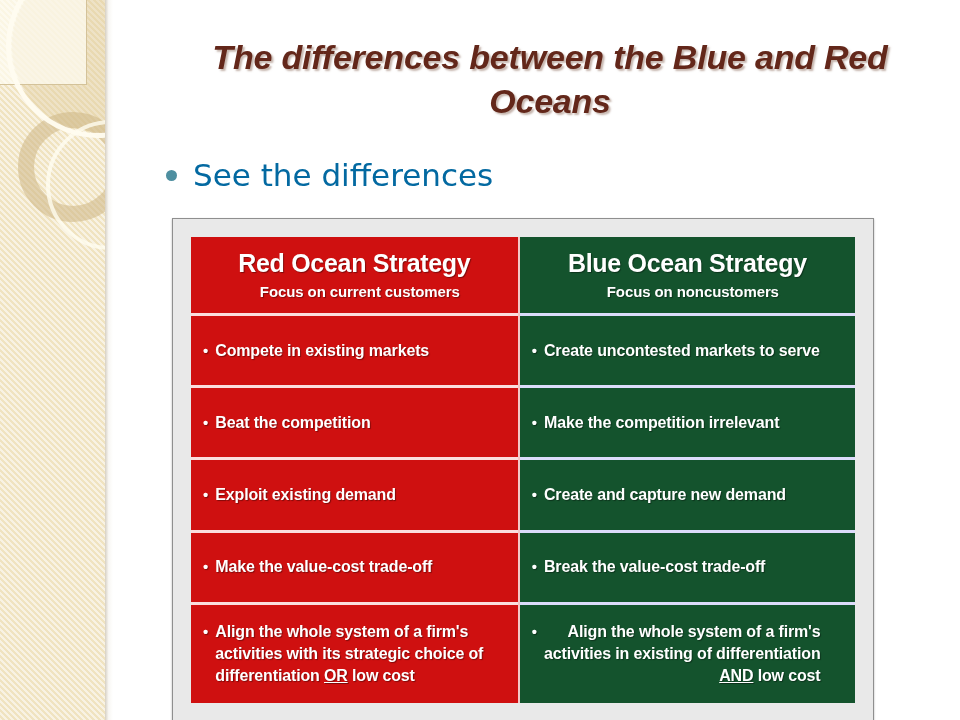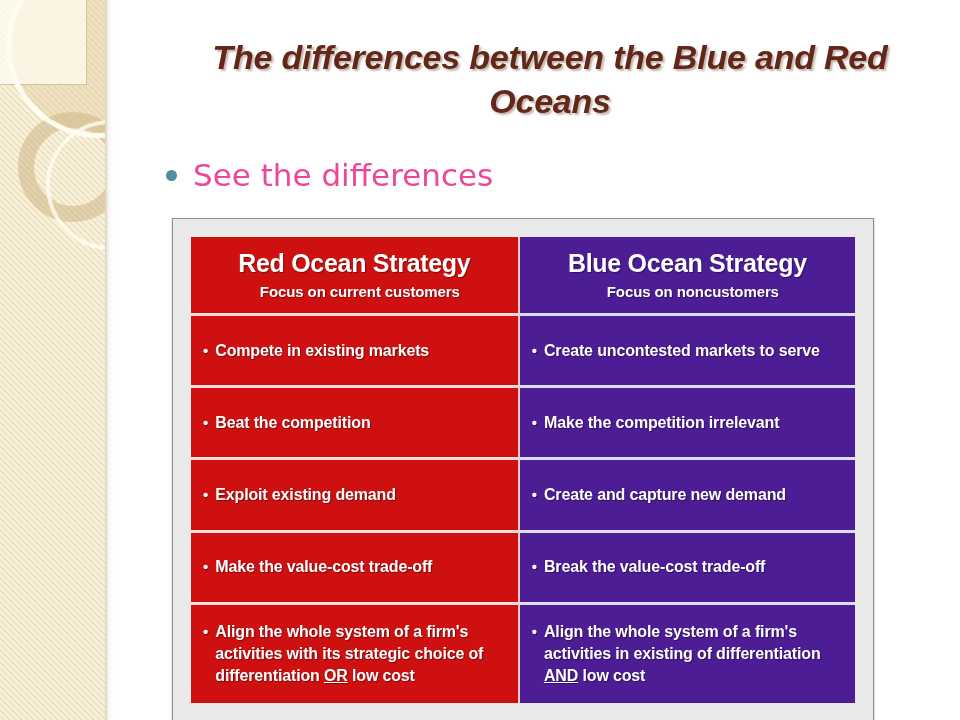--- a/index.html
+++ b/index.html
@@ -108,21 +108,21 @@
   }
   #bullet-dot {
     width: 11px; height: 11px;
     border-radius: 50%;
     background: #4e8fa0;
     margin-right: 16px;
     flex: none;
   }
   #bullet-text {
     font-size: 31px;
-    color: #ec4899;
+    color: #0369a1;
     font-family: "DejaVu Sans", sans-serif;
     line-height: 1.1;
   }
 
   
   #table-wrap {
     position: absolute;
     left: 172px; top: 218px;
     width: 702px; height: 504px;
     background: #e9e9e9;
@@ -147,21 +147,21 @@
   .cell {
     box-sizing: border-box;
     display: flex;
     align-items: center;
     color: #ffffff;
     font-weight: bold;
     text-shadow: 1px 1px 1px rgba(0,0,0,0.38);
     overflow: hidden;
   }
   .col-red .cell { background: #cf1010; }
-  .col-blue .cell { background: #4c1d95; }
+  .col-blue .cell { background: #14532d; text-align: right; }
 
   .cell-head {
     flex-direction: column;
     justify-content: center;
     align-items: center;
     text-align: center;
     flex: none;
     height: 76px;
   }
   .head-title {

